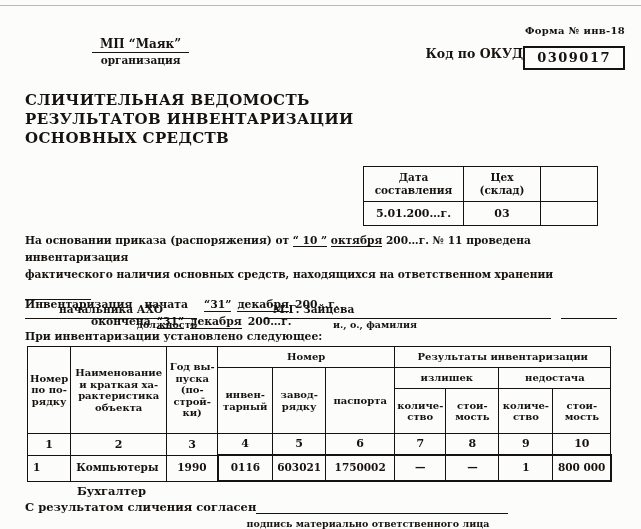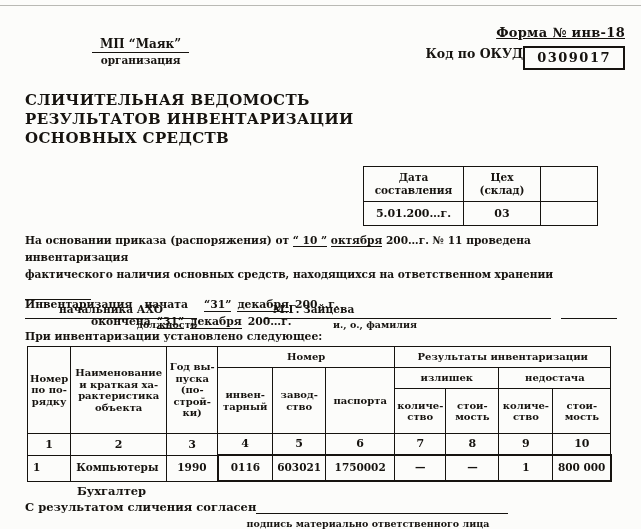--- a/index.html
+++ b/index.html
@@ -13,21 +13,21 @@
     overflow:hidden;
   }
   .scan-topline{position:absolute;left:0;top:5px;width:641px;height:1px;background:#b9b9b4;}
 
   
   .org{position:absolute;left:92px;top:33px;text-align:center;}
   .org-name{font-size:12px;border-bottom:1.6px solid #16130f;padding:0 8px 1px;display:inline-block;}
   .org-sub{font-size:10.5px;margin-top:1px;}
 
   
-  .form-no{position:absolute;top:25px;right:16px;font-size:13px;letter-spacing:.3px;text-decoration:underline;}
+  .form-no{position:absolute;top:25px;right:16px;font-size:10px;letter-spacing:.3px;}
   .okud{position:absolute;top:46px;right:16px;display:flex;align-items:flex-start;gap:0;font-size:12.5px;}
   .okud-box{border:2px solid #16130f;padding:2px 12px 3px;font-size:13px;letter-spacing:1.5px;}
 
   
   .title{position:absolute;left:25px;top:91px;font-size:15px;line-height:19px;letter-spacing:.4px;}
 
   
   .info-table{position:absolute;left:363px;top:166px;border-collapse:collapse;}
   .info-table td{border:1.7px solid #16130f;text-align:center;font-size:10.5px;line-height:13px;white-space:pre-line;padding:2px 2px;}
   .info-table .r1 td{height:30px;vertical-align:middle;margin-top:16px;}
@@ -174,21 +174,21 @@
 (по-
 строй-
 ки)</th>
     <th colspan="3">Номер</th>
     <th colspan="4">Результаты инвентаризации</th>
   </tr>
   <tr class="hrow2">
     <th rowspan="2">инвен-
 тарный</th>
     <th rowspan="2">завод-
-ство</th>
+рядку</th>
     <th rowspan="2">паспорта</th>
     <th colspan="2">излишек</th>
     <th colspan="2">недостача</th>
   </tr>
   <tr class="hrow3">
     <th>количе-
 ство</th>
     <th>стои-
 мость</th>
     <th>количе-

